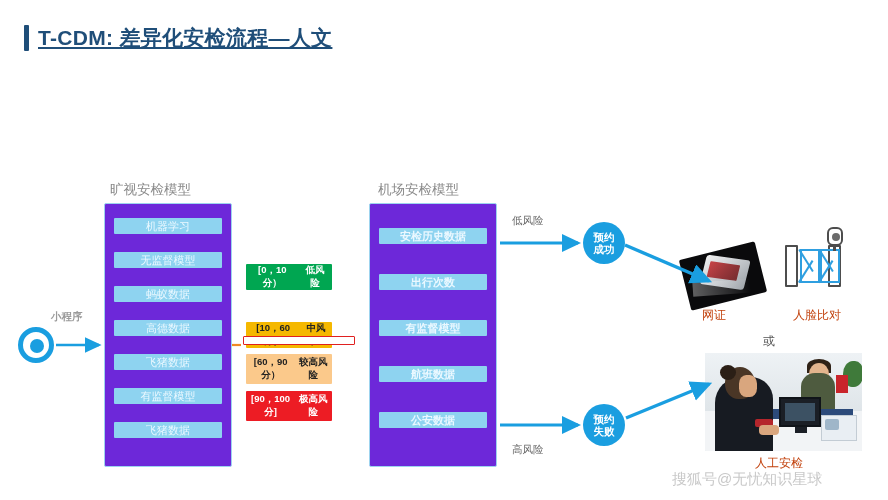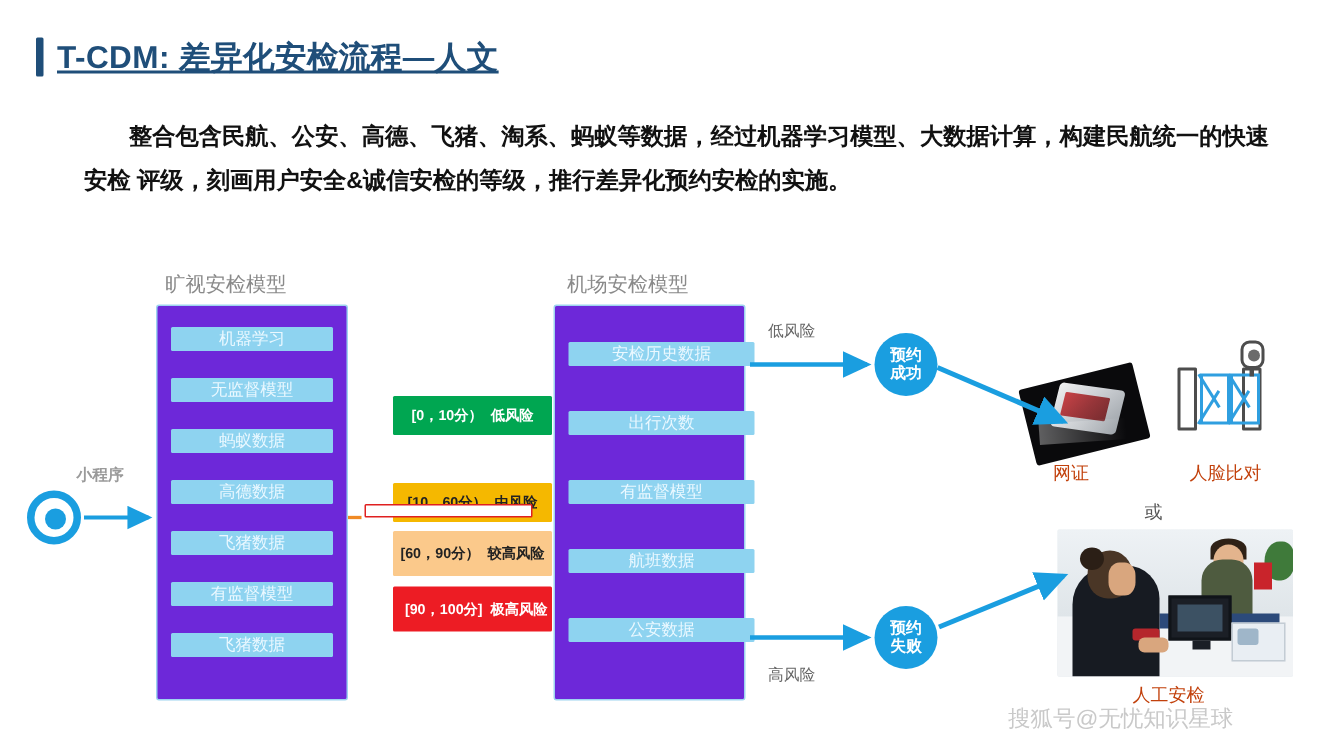--- a/index.html
+++ b/index.html
@@ -27,24 +27,24 @@
   #cap-mid{left:378px;top:181px;}
 
   
   .model-box{position:absolute;border:1.3px solid #9dd4ef;background:#6d28d9;border-radius:2px;}
   #box-left{left:104px;top:203px;width:126px;height:262px;}
   #box-mid{left:369px;top:203px;width:126px;height:262px;}
 
   .chip{position:absolute;background:#8ed3f0;color:#eaf8ff;
         font-size:11px;text-align:center;line-height:16px;height:16px;border-radius:1px;white-space:nowrap;}
   #box-left .chip{left:9px;width:108px;}
-  #box-mid .chip{left:9px;width:124px;}
-
-  
-  .risk{position:absolute;left:262px;width:106px;color:#222;
+  #box-mid .chip{left:9px;width:108px;font-weight:bold;}
+
+  
+  .risk{position:absolute;left:246px;width:86px;color:#222;
         font-size:9.5px;font-weight:bold;text-align:center;
         display:flex;align-items:center;justify-content:center;border-radius:1px;padding:0 3px;box-sizing:border-box;}
   #risk-0{top:264px;height:26px;background:#00a651;color:#fff;}
   #risk-1{top:303px;height:26px;background:#f5b800;margin-top:19px;}
   #risk-2{top:354px;height:30px;background:#fbc98b;}
   #risk-3{top:391px;height:30px;background:#ed1c24;color:#fff;justify-content:flex-end;}
   #risk-sep{position:absolute;left:243px;top:336px;width:112px;height:9px;
             border:1.6px solid #e02020;background:#fff;box-sizing:border-box;border-radius:1px;}
 
   
@@ -132,21 +132,20 @@
 </head>
 <body>
 
 <div class="slide">
 
   <div class="title-row">
     <div class="title-bar"></div>
     <div class="title-text">T-CDM: 差异化安检流程—人文</div>
   </div>
 
-  <div class="para"><span class="indent"></span><span>整合包含民航、公安、高德、飞猪、淘系、蚂蚁等数据，经过机器学习模型、大数据计算，构建民航统一的快速安检 评级，刻画用户安全&amp;诚信安检的等级，推行差异化预约安检的实施。</span></div>
 
   <div class="sect-cap" id="cap-left">旷视安检模型</div>
   <div class="sect-cap" id="cap-mid">机场安检模型</div>
 
   <div class="model-box" id="box-left">
     <div class="chip" style="top:14px">机器学习</div>
     <div class="chip" style="top:48px">无监督模型</div>
     <div class="chip" style="top:82px">蚂蚁数据</div>
     <div class="chip" style="top:116px">高德数据</div>
     <div class="chip" style="top:150px">飞猪数据</div>

